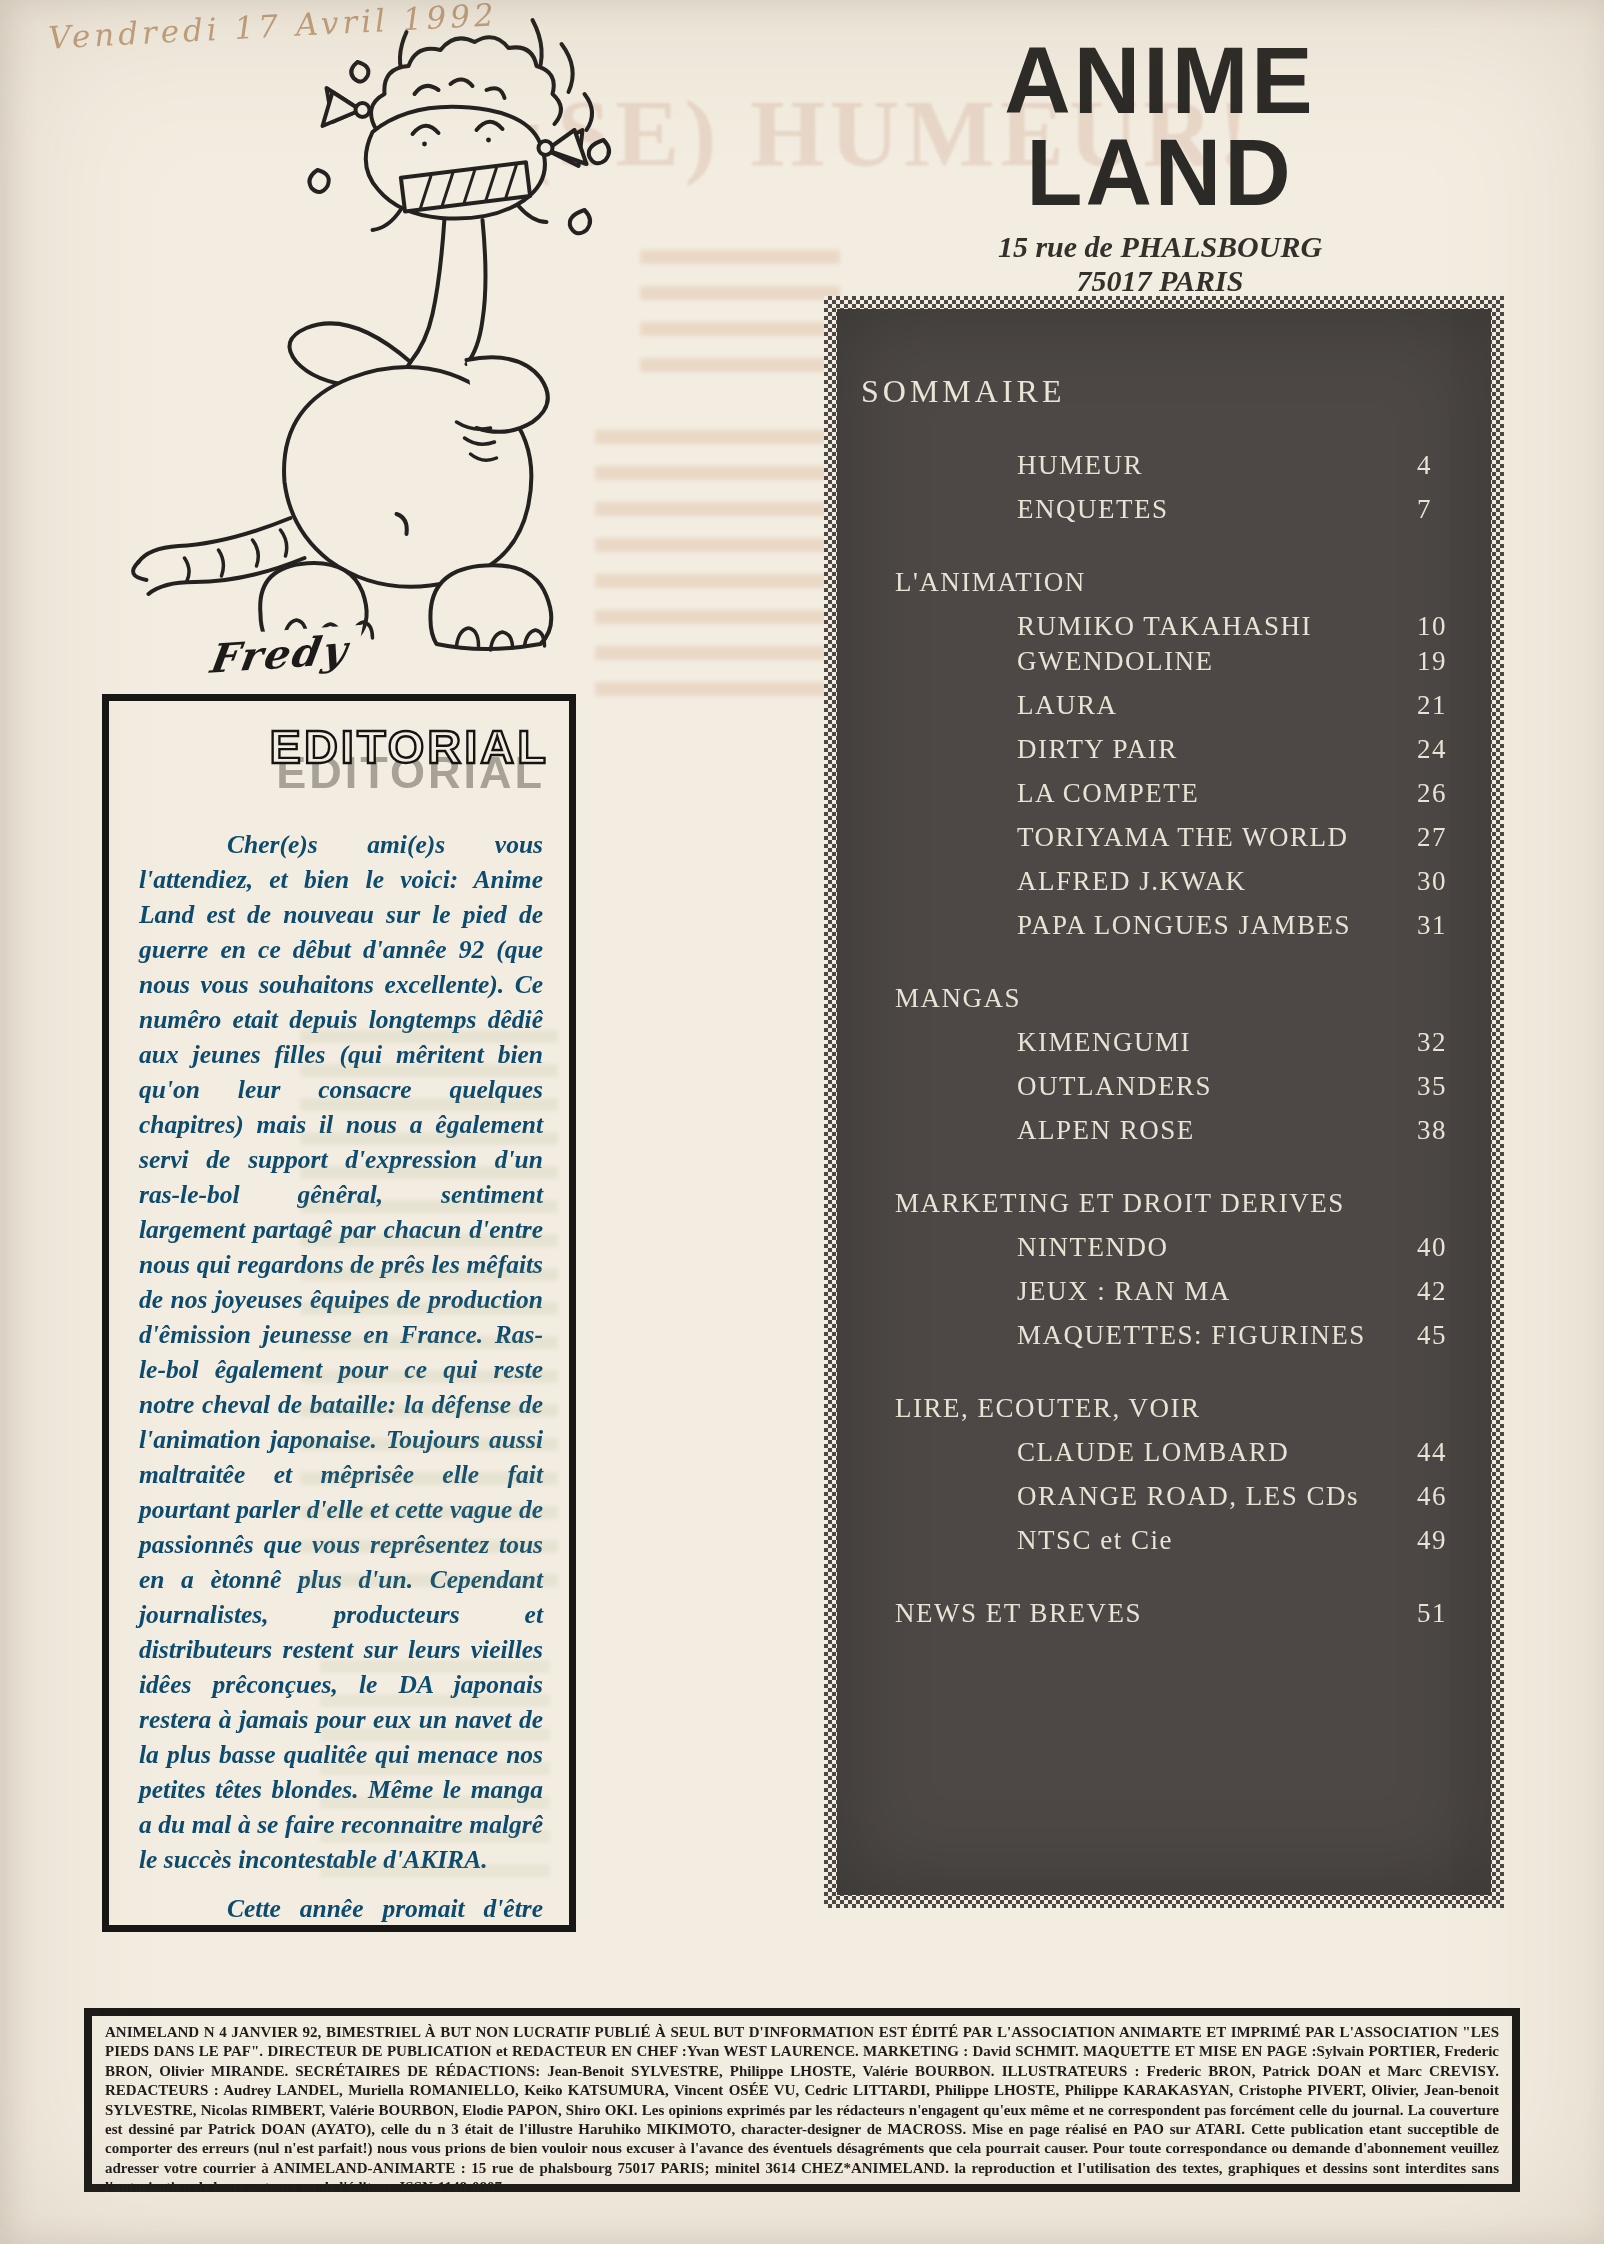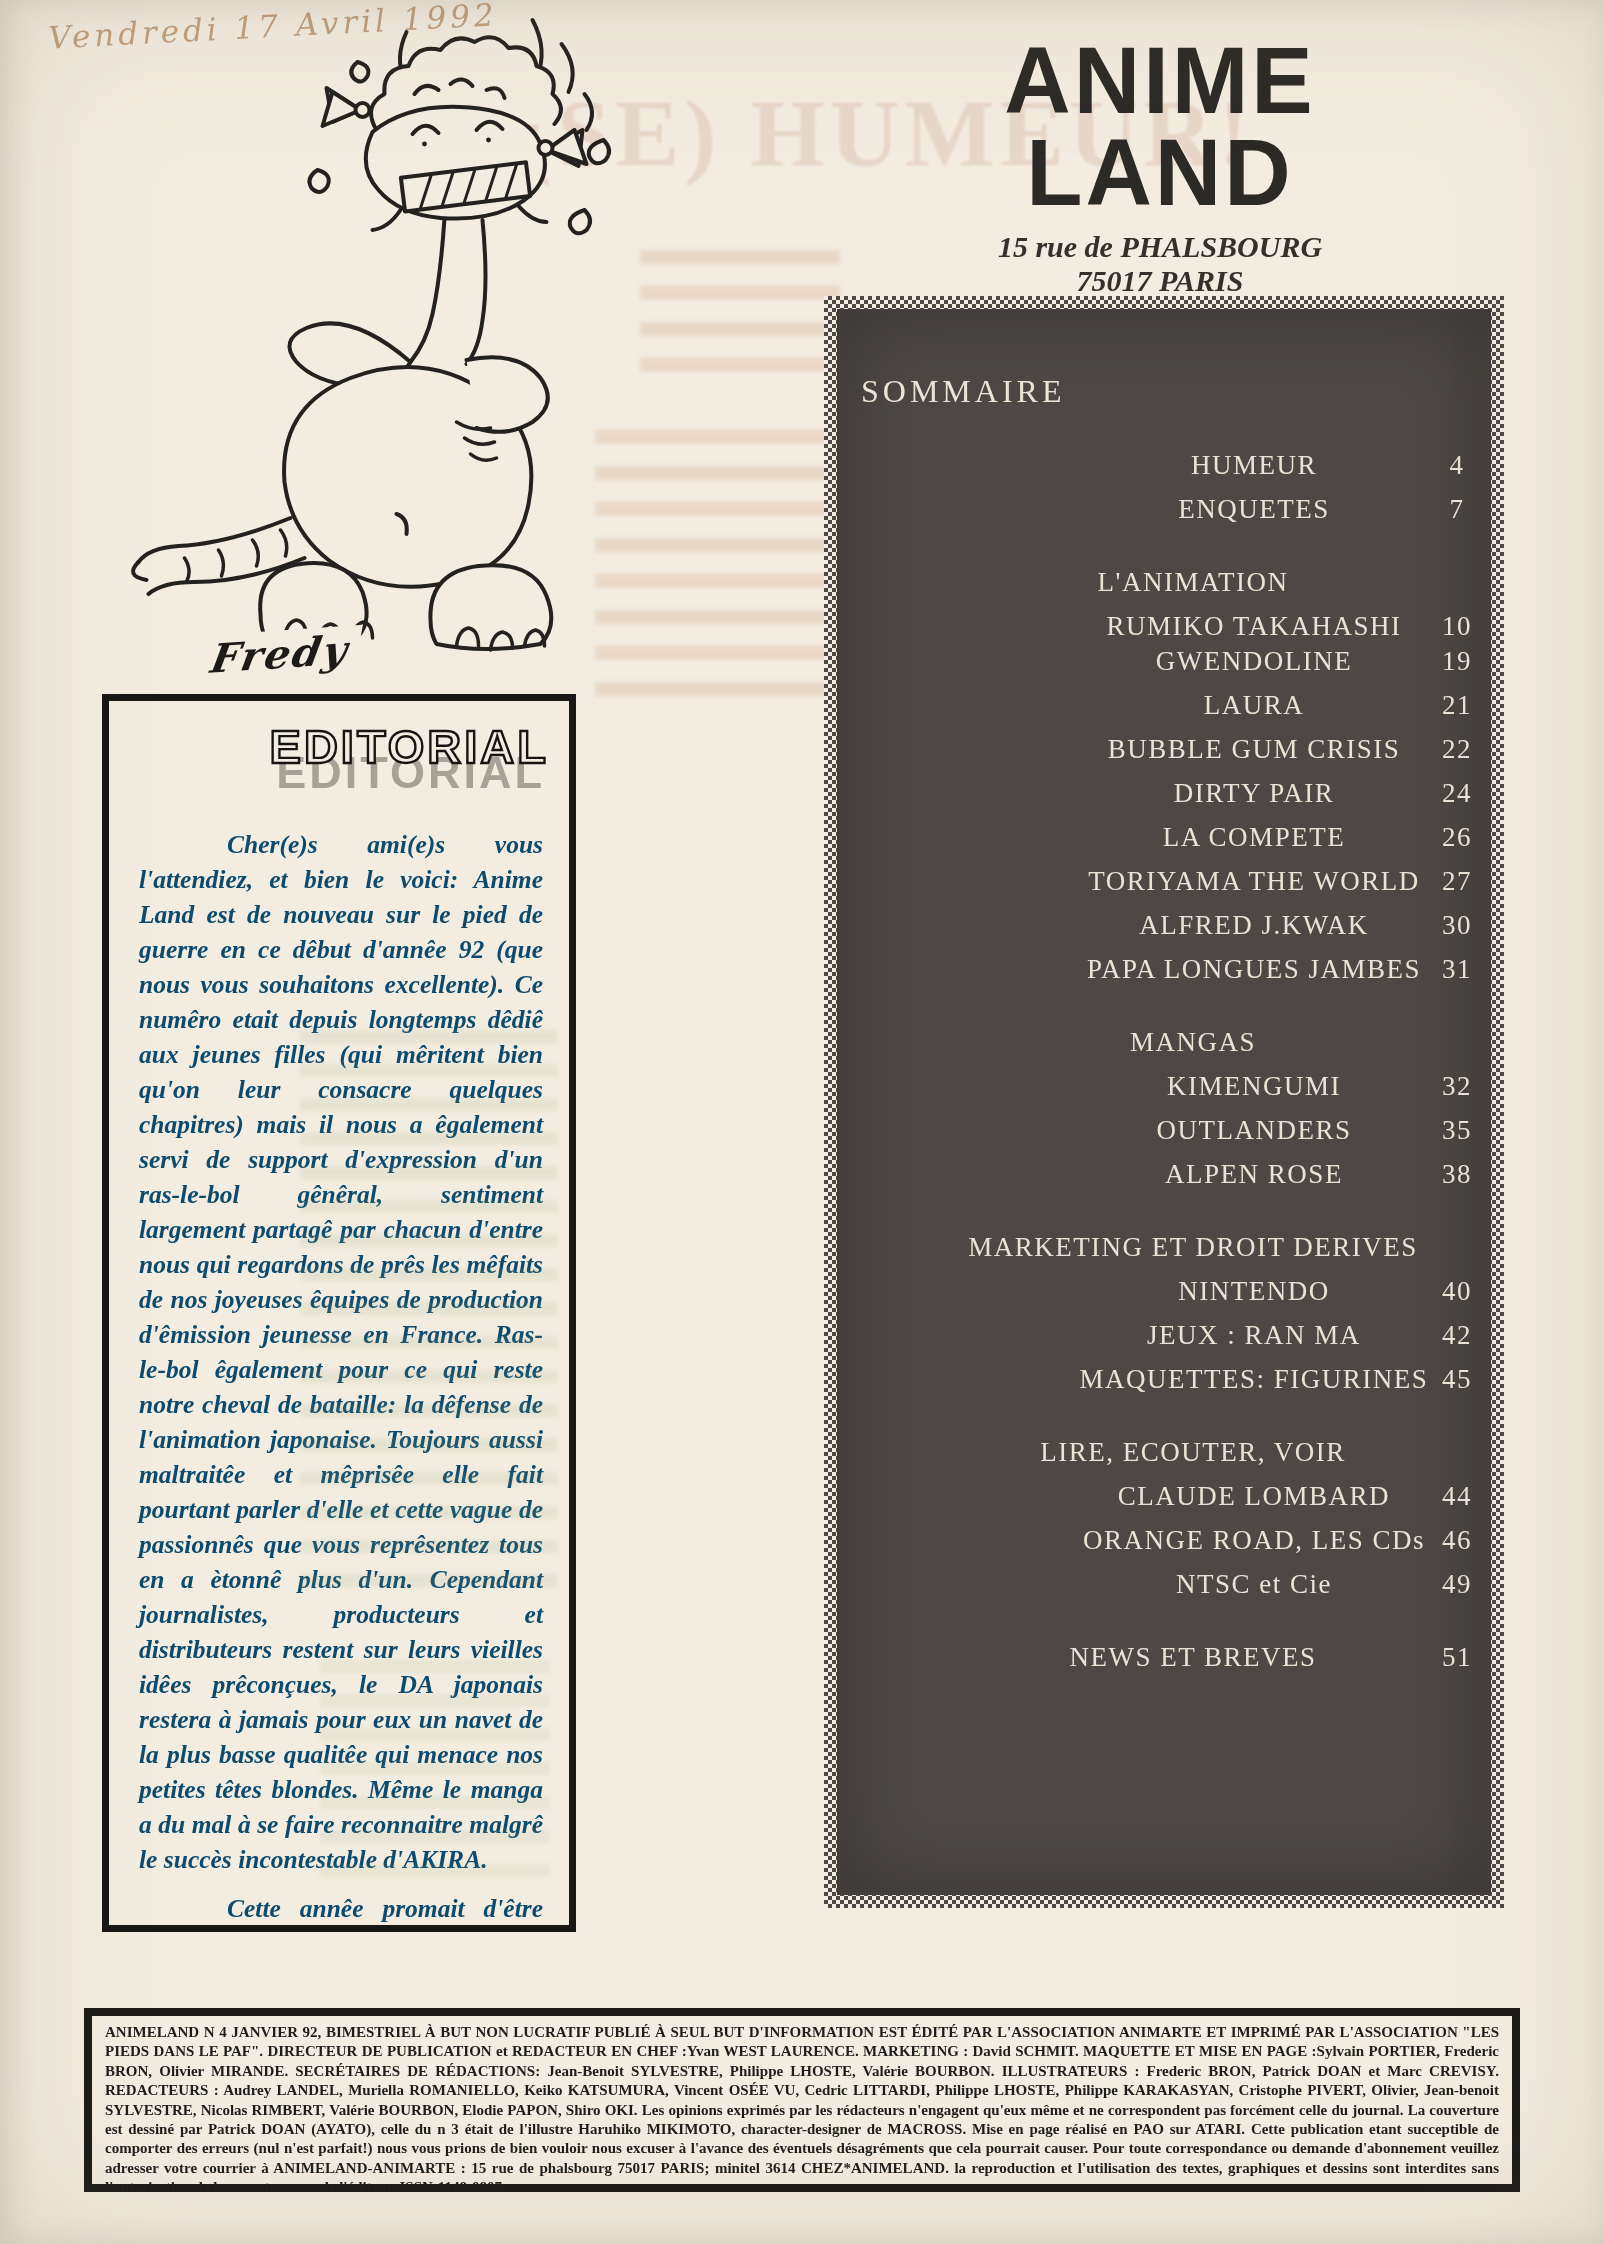--- a/index.html
+++ b/index.html
@@ -62,21 +62,21 @@
     width:100%;height:100%;box-sizing:border-box;background:#4d4845;
     padding:64px 0 0 24px;position:relative;
     box-shadow:inset 0 0 90px rgba(0,0,0,.25);
   }
   .sommaire-title{
     font-family:"Liberation Serif",serif;font-size:32px;letter-spacing:4px;
     color:#eae4d6;margin:0 0 40px 0;font-weight:400;
   }
   .toc-row{position:relative;height:31px;margin-bottom:13px;
     font-family:"Liberation Serif",serif;font-size:27px;line-height:31px;
-    color:#e9e3d5;letter-spacing:1.5px;white-space:nowrap;text-align:center;}
+    color:#e9e3d5;letter-spacing:1.5px;white-space:nowrap;}
   .toc-row.gap{margin-top:42px;}
   .toc-row.tight{margin-top:-9px;}
   .toc-row.lvl0 .toc-label{margin-left:34px;}
   .toc-row.lvl1 .toc-label{margin-left:156px;}
   .toc-label{display:inline-block;}
   .toc-page{position:absolute;left:556px;top:0;width:80px;}
   
   .editorial-box{
     position:absolute;left:102px;top:694px;width:474px;height:1238px;
     box-sizing:border-box;border:7px solid #181715;overflow:hidden;
@@ -196,21 +196,20 @@
 <div class="sommaire-box">
   <div class="sommaire-inner">
     <h2 class="sommaire-title">SOMMAIRE</h2>
     <div>
         <div class="toc-row lvl1"><span class="toc-label">HUMEUR</span><span class="toc-page">4</span></div>
         <div class="toc-row lvl1"><span class="toc-label">ENQUETES</span><span class="toc-page">7</span></div>
         <div class="toc-row lvl0 gap"><span class="toc-label">L'ANIMATION</span><span class="toc-page"></span></div>
         <div class="toc-row lvl1"><span class="toc-label">RUMIKO TAKAHASHI</span><span class="toc-page">10</span></div>
         <div class="toc-row lvl1 tight"><span class="toc-label">GWENDOLINE</span><span class="toc-page">19</span></div>
         <div class="toc-row lvl1"><span class="toc-label">LAURA</span><span class="toc-page">21</span></div>
-        <div class="toc-row lvl1"><span class="toc-label">BUBBLE GUM CRISIS</span><span class="toc-page">22</span></div>
         <div class="toc-row lvl1"><span class="toc-label">DIRTY PAIR</span><span class="toc-page">24</span></div>
         <div class="toc-row lvl1"><span class="toc-label">LA COMPETE</span><span class="toc-page">26</span></div>
         <div class="toc-row lvl1"><span class="toc-label">TORIYAMA THE WORLD</span><span class="toc-page">27</span></div>
         <div class="toc-row lvl1"><span class="toc-label">ALFRED J.KWAK</span><span class="toc-page">30</span></div>
         <div class="toc-row lvl1"><span class="toc-label">PAPA LONGUES JAMBES</span><span class="toc-page">31</span></div>
         <div class="toc-row lvl0 gap"><span class="toc-label">MANGAS</span><span class="toc-page"></span></div>
         <div class="toc-row lvl1"><span class="toc-label">KIMENGUMI</span><span class="toc-page">32</span></div>
         <div class="toc-row lvl1"><span class="toc-label">OUTLANDERS</span><span class="toc-page">35</span></div>
         <div class="toc-row lvl1"><span class="toc-label">ALPEN ROSE</span><span class="toc-page">38</span></div>
         <div class="toc-row lvl0 gap"><span class="toc-label">MARKETING ET DROIT DERIVES</span><span class="toc-page"></span></div>

